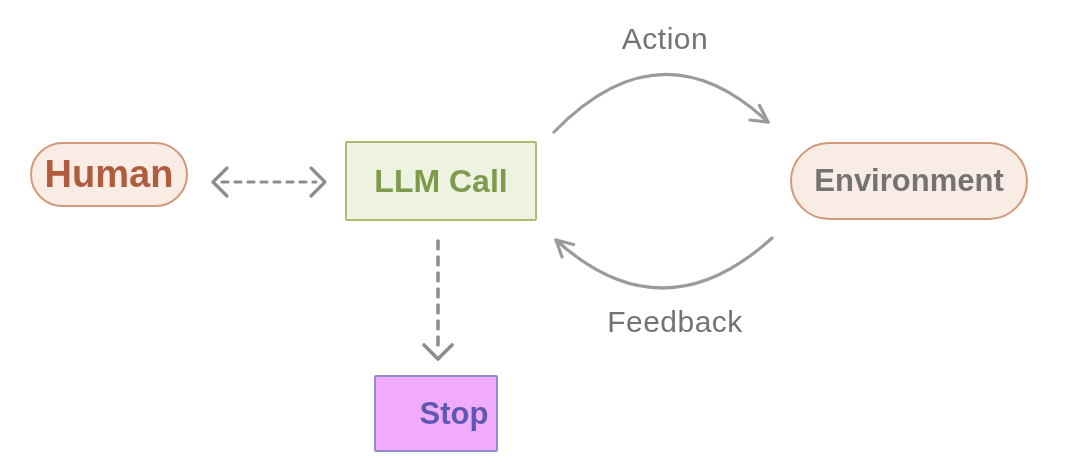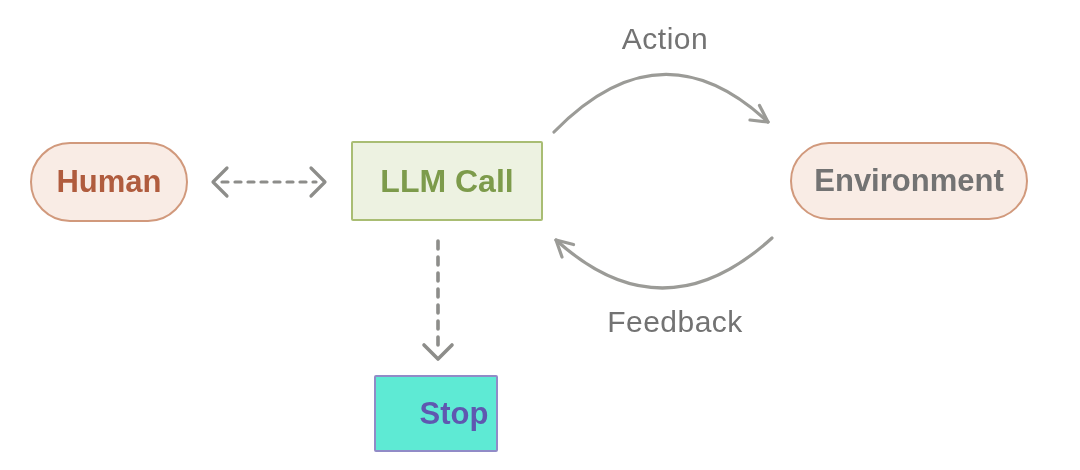--- a/index.html
+++ b/index.html
@@ -25,51 +25,50 @@
   .node {
     position: absolute;
     display: flex;
     align-items: center;
     justify-content: center;
     box-sizing: border-box;
     font-weight: 700;
   }
   .node-human {
     left: 30px; top: 142px;
-    width: 158px; height: 80px;
+    width: 158px; height: 65px;
     background: #f9ece5;
     border: 2px solid #d1997c;
     border-radius: 40px;
     color: #b05c3e;
-    font-size: 31px;
+    font-size: 38px;
     justify-content: center;
   }
   .node-llm {
     left: 345px; top: 141px;
     width: 192px; height: 80px;
     background: #edf2e1;
     border: 2px solid #a9bd73;
     border-radius: 2px;
     color: #7d9b4b;
     font-size: 32px;
-    margin-left: 6px;
   }
   .node-environment {
     left: 790px; top: 142px;
     width: 238px; height: 78px;
     background: #f9ece5;
     border: 2px solid #d1997c;
     border-radius: 39px;
     color: #737373;
     font-size: 31px;
   }
   .node-stop {
     left: 374px; top: 375px;
     width: 124px; height: 77px;
-    background: #5eead4;
+    background: #f0abfc;
     border: 2px solid #918bc7;
     border-radius: 2px;
     color: #5f58b0;
     font-size: 31px;
     padding-left: 36px;
   }
   .edge-label {
     position: absolute;
     width: 220px;
     text-align: center;

